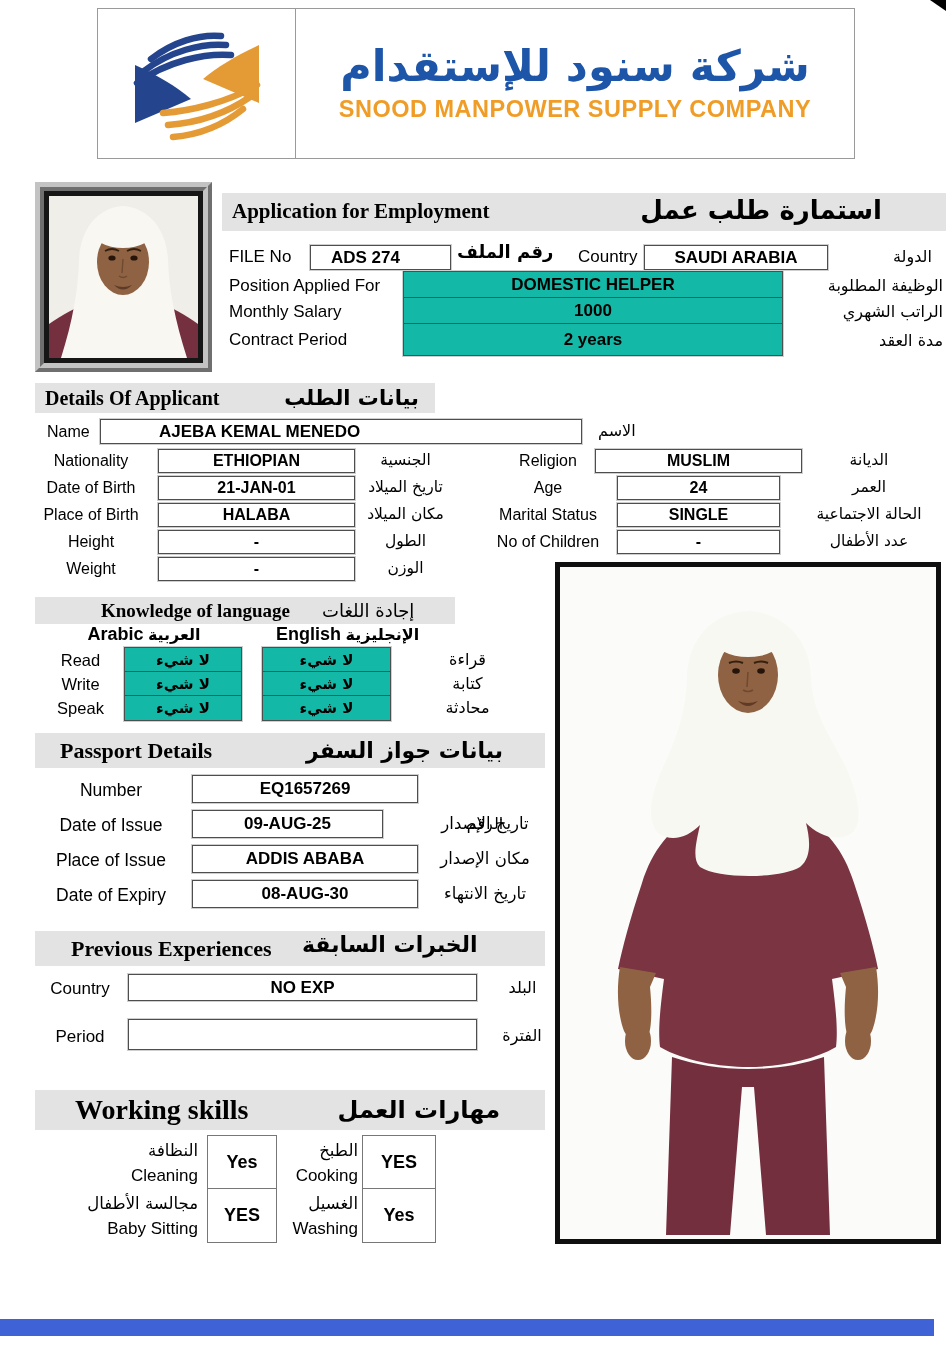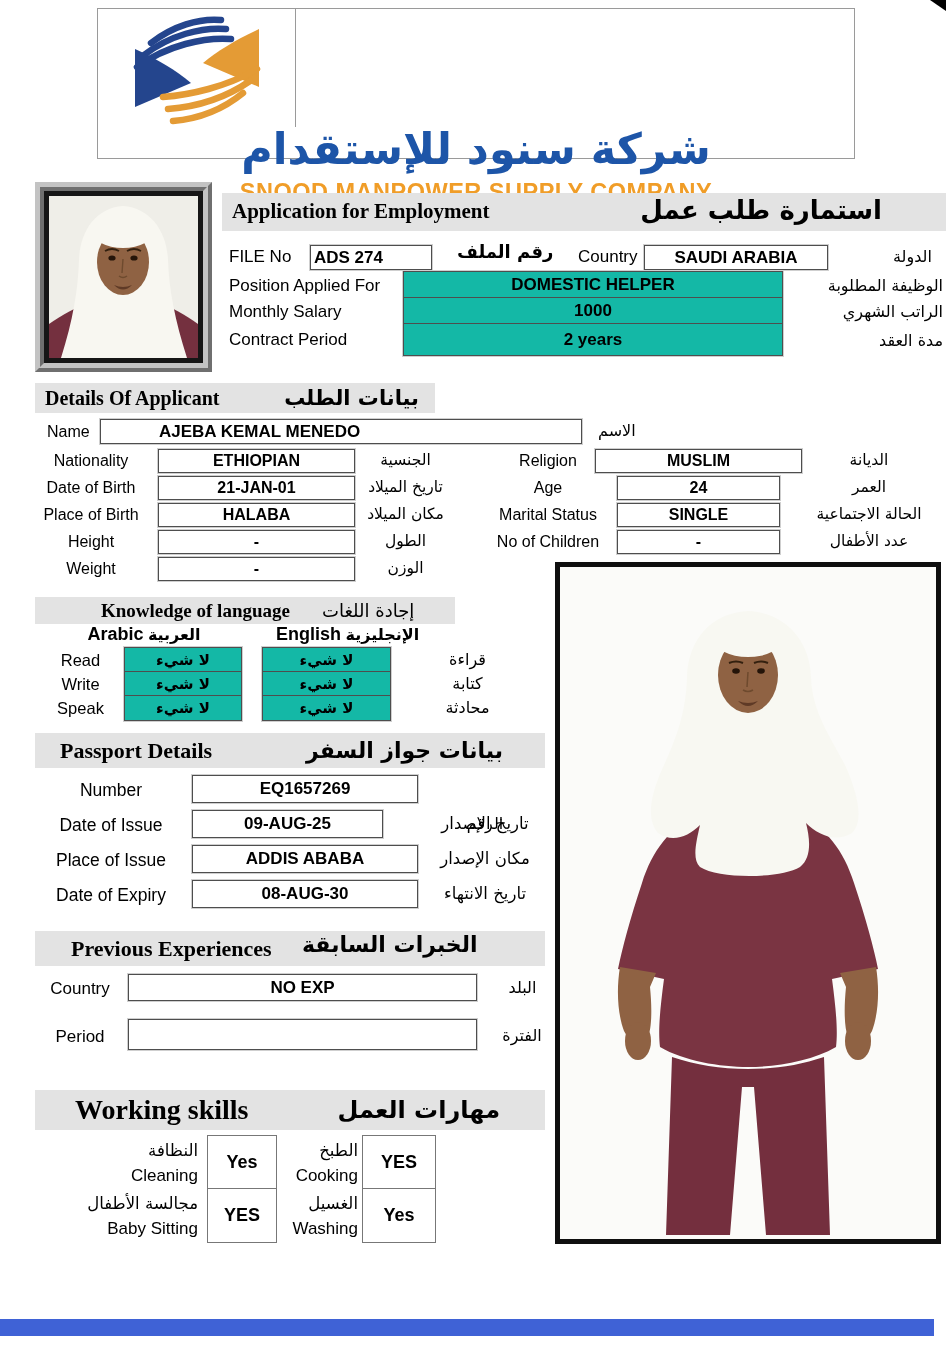--- a/index.html
+++ b/index.html
@@ -19,21 +19,21 @@
                  font-weight:700; font-size:17px; border-bottom:1.4px solid #4e4e4e; }
   .stack .cell:last-child { border-bottom:none; }
   .skstack { border:1.2px solid #777; background:#fff; }
   .skstack .cell { display:flex; align-items:center; justify-content:center;
                    font-weight:700; font-size:18px; border-bottom:1.2px solid #777; }
   .skstack .cell:last-child { border-bottom:none; }
   .center { text-align:center; }
   .corner-mark { position:absolute; top:0; right:0; width:0; height:0;
                  border-top:11px solid #000; border-left:16px solid transparent; }
   .header-box { position:absolute; left:97px; top:8px; width:758px; height:151px;
-                border:1.5px solid #9a9a9a; background:#fff; display:flex;flex-direction:column; }
+                border:1.5px solid #9a9a9a; background:#fff; display:flex; }
   .logo-cell { width:198px; height:100%; border-right:1.5px solid #9a9a9a;
                display:flex; align-items:center; justify-content:center; }
   .header-text { flex:1; display:flex; flex-direction:column; align-items:center; justify-content:center; }
   .company-ar { font-size:43px; font-weight:700; color:#1d55a8; line-height:1.05; }
   .company-en { font-size:23.5px; font-weight:700; color:#f09d28; letter-spacing:.5px; margin-top:7px; }
   .photo-small { position:absolute; left:35px; top:182px; width:177px; height:190px;
                  border:9px ridge #c3c3c3; background:#888; }
   .photo-small-inner { width:100%; height:100%; border:5px solid #161616; overflow:hidden; }
   .photo-large { position:absolute; left:555px; top:562px; width:386px; height:682px;
                  border:5px solid #0f0f0f; background:#fbfbf9; overflow:hidden; }
@@ -88,21 +88,21 @@
     </div>
   </div>
 
   <div class="title-bar">
     <span class="abs serif" style="left:10px;top:6px;font-size:21px">Application for Employment</span>
     <span class="abs ar" style="left:462px;top:12px;font-size:13px">،</span>
     <span class="abs ar" style="right:64px;top:2px;font-size:26px;font-weight:700">استمارة طلب عمل</span>
   </div>
 
   <div class="abs lbl" style="left:229px;top:247px">FILE No</div>
-  <div class="abs vbox" style="left:310px;top:245px;width:122px;height:25px;justify-content:flex-start;padding-left:3px">ADS 274</div>
+  <div class="abs vbox" style="left:310px;top:245px;width:141px;height:25px;justify-content:flex-start;padding-left:20px">ADS 274</div>
   <div class="abs ar" style="left:457px;top:241px;font-size:18px;font-weight:700">رقم الملف</div>
   <div class="abs lbl" style="left:578px;top:247px">Country</div>
   <div class="abs vbox" style="left:644px;top:245px;width:184px;height:25px">SAUDI ARABIA</div>
   <div class="abs ar" style="left:893px;top:247px;font-size:16px">الدولة</div>
 
   <div class="abs lbl" style="left:229px;top:276px">Position Applied For</div>
   <div class="abs lbl" style="left:229px;top:302px">Monthly Salary</div>
   <div class="abs lbl" style="left:229px;top:330px">Contract Period</div>
 
   <div class="abs stack" style="left:403px;top:271px;width:380px">

